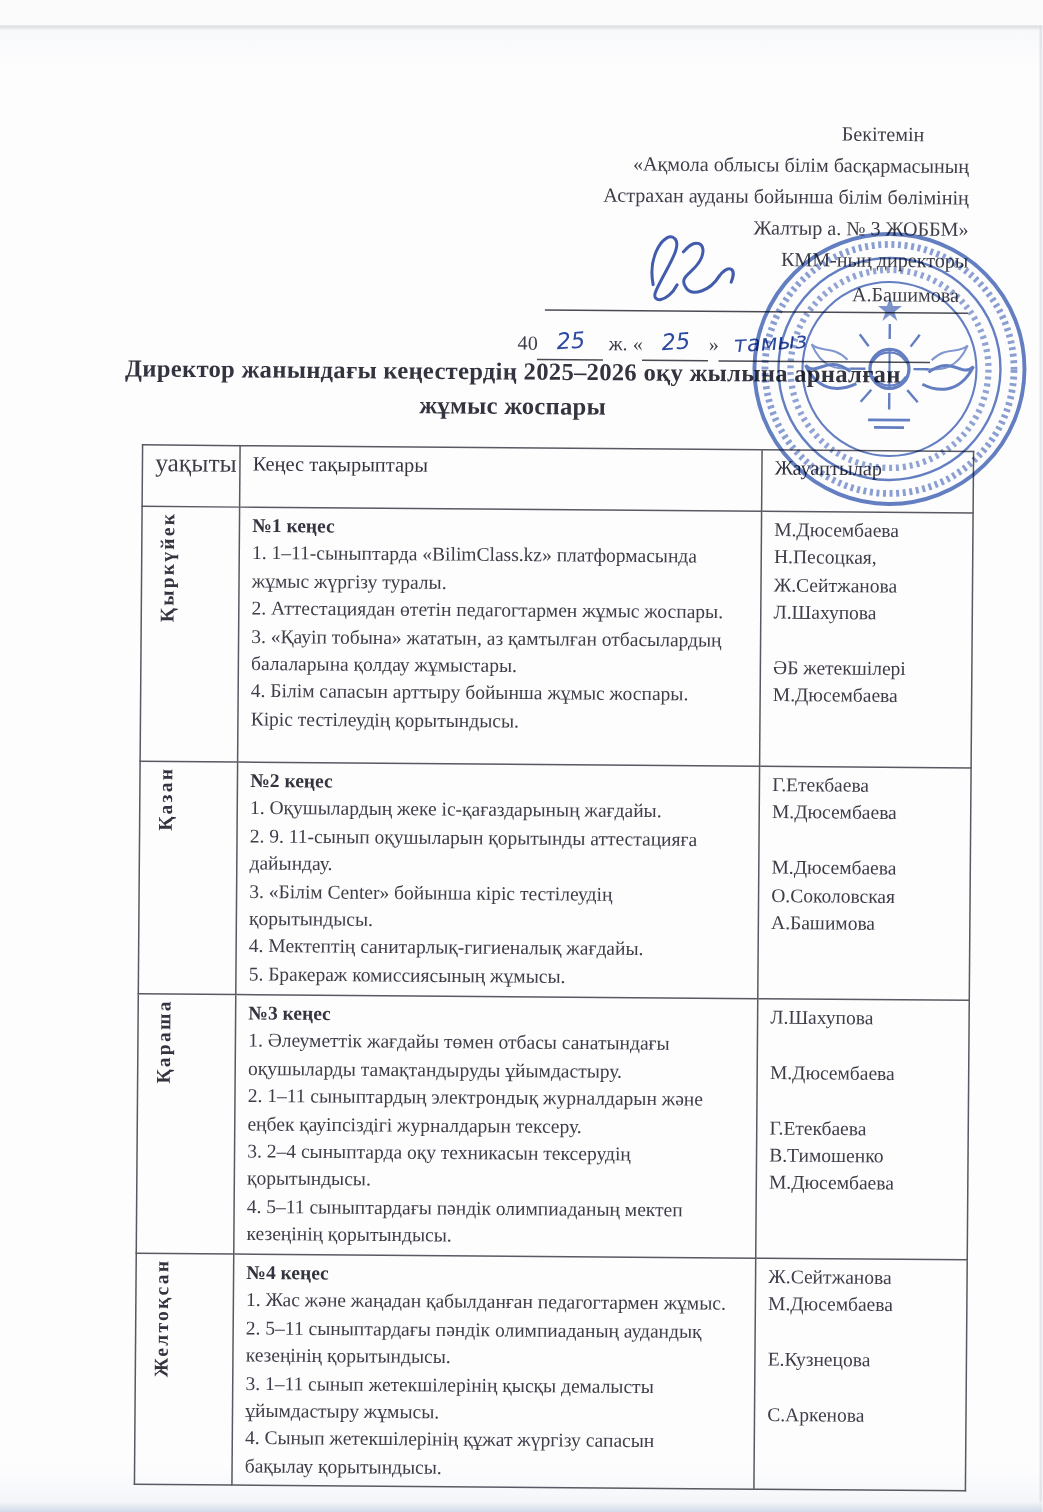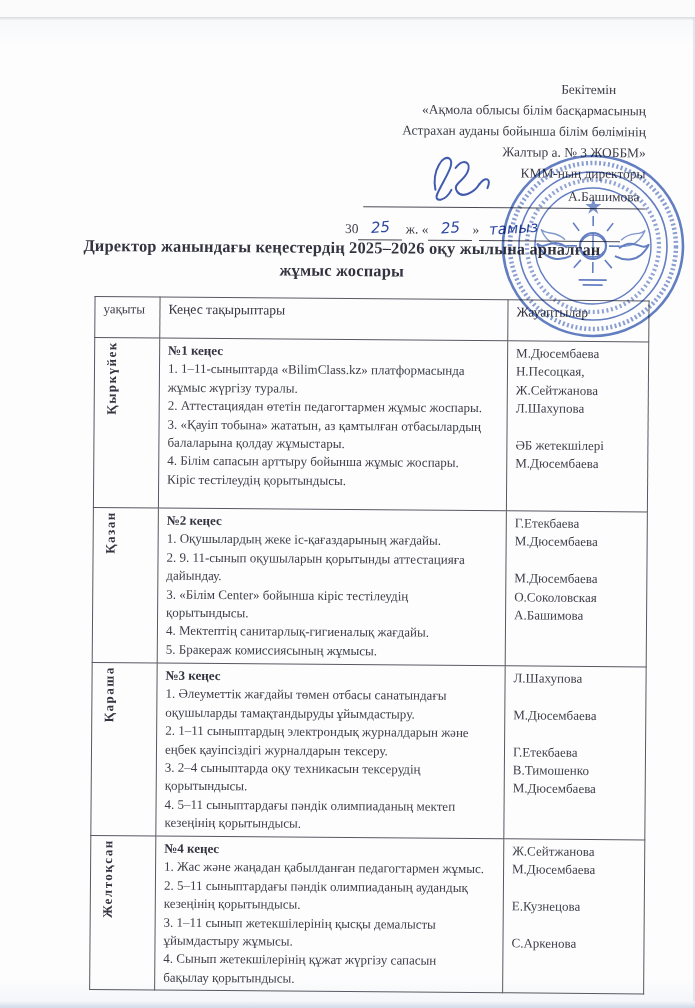--- a/index.html
+++ b/index.html
@@ -31,21 +31,21 @@
 
   
   .doc-title{position:absolute;top:219px;left:40px;width:600px;text-align:center;font-weight:bold;font-size:16.4px;line-height:23px;color:#33343f;letter-spacing:.2px;}
 
   
   table.plan{position:absolute;top:281px;left:93px;border-collapse:collapse;table-layout:fixed;width:554px;font-size:13px;line-height:18.4px;}
   table.plan col.c-time{width:65px;}
   table.plan col.c-topic{width:348px;}
   table.plan col.c-resp{width:141px;}
   table.plan th,table.plan td{border:1.4px solid #585962;vertical-align:top;padding:3px 8px;font-weight:normal;text-align:left;}
-  th.h-time{font-size:13px;padding-top:8px;}
+  th.h-time{font-size:17px;padding-top:8px;}
   th.h-topic,th.h-resp{font-weight:bold;font-size:13.6px;padding-top:8px;color:#33343f;}
   tr.hdr th{height:34px;}
   td.month-cell{text-align:center;padding-top:8px;}
   .month-label{display:inline-block;writing-mode:vertical-rl;transform:rotate(180deg);font-weight:bold;font-size:13px;letter-spacing:1.5px;color:#33343f;}
   .meeting-title{font-weight:bold;color:#33343f;}
   .topics-text{white-space:pre-line;}
   td.resp-cell{white-space:pre-line;padding-top:22px;}
   tr.r1 td{height:163px;}
   tr.r2 td{height:148px;}
   tr.r3 td{height:166px;}
@@ -63,21 +63,21 @@
     <div class="approval">
       <div class="ln ln-first">Бекітемін</div>
       <div class="ln">«Ақмола облысы білім басқармасының</div>
       <div class="ln">Астрахан ауданы бойынша білім бөлімінің</div>
       <div class="ln">Жалтыр а. № 3 ЖОББМ»</div>
       <div class="ln">КММ-ның  директоры</div>
       <div class="sig-row">
         <span class="sig-line"><span>А.Башимова</span></span>
       </div>
       <div class="date-row">
-        <span>30</span><span class="uline"><span class="hw">25</span></span>
+        <span>40</span><span class="uline"><span class="hw">25</span></span>
         <span>ж. «</span><span class="uline"><span class="hw">25</span></span><span>»</span><span class="uline uline-long"><span class="hw">тамыз</span></span>
       </div>
     </div>
 
     <svg class="signature-svg" width="86" height="58" viewBox="0 0 86 58">
       <g fill="none" stroke="#2e4aa3" stroke-width="2" stroke-linecap="round" opacity="0.9">
         <path d="M14,40 C10,20 22,4 28,9 C34,14 22,30 16,44 C12,53 24,52 30,40"></path>
         <path d="M34,18 C42,8 50,12 46,22 C42,32 30,34 36,42 C40,48 52,44 58,34"></path>
         <path d="M58,34 C64,26 70,28 66,38"></path>
       </g>

